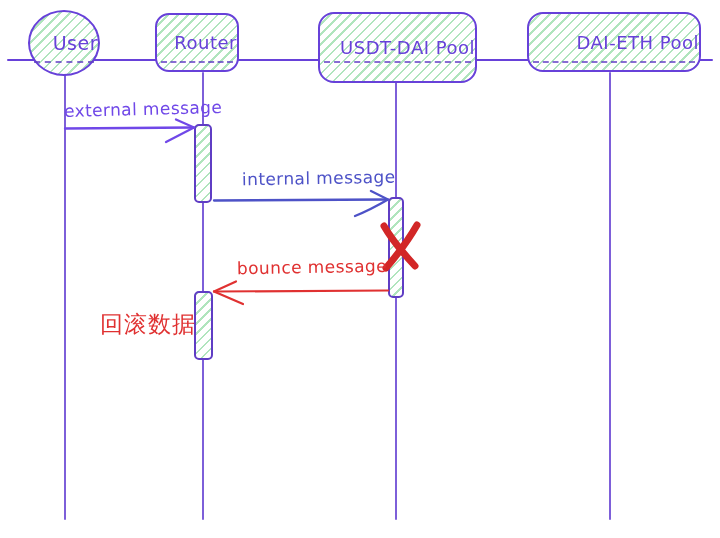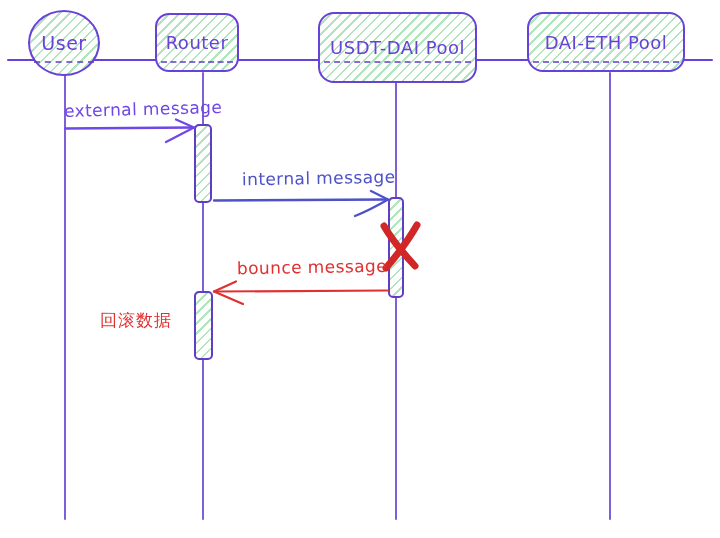--- a/index.html
+++ b/index.html
@@ -16,21 +16,21 @@
   .baseline {
     position:absolute; top:59px; left:7px; width:706px; height:2.4px;
     background:#6741d9; border-radius:2px; z-index:1;
   }
   .lifeline {
     position:absolute; top:72px; height:448px; width:2.4px;
     background:#7d5fd9; border-radius:2px; z-index:1;
   }
   .actor {
     position:absolute; box-sizing:border-box; border:2.4px solid #6741d9;
-    display:flex; align-items:center; justify-content:center;
+    display:flex; align-items:center; justify-content:flex-end;
     color:#6741d9; z-index:3; font-size:18px; letter-spacing:0.5px;
   }
   .actor .inner-dash {
     position:absolute; left:4px; right:4px; height:0;
     border-top:2px dashed #5f3dc4; opacity:0.75;
   }
   .activation {
     position:absolute; box-sizing:border-box; border:2.2px solid #5f3dc4;
     border-radius:5px; z-index:4;
   }
@@ -60,21 +60,21 @@
   <div class="actor hatch" style="left:155px; top:13px; width:84px; height:59px; border-radius:14px;">
     <span>Router</span>
     <i class="inner-dash" style="top:46px"></i>
   </div>
 
   <div class="actor hatch" style="left:318px; top:12px; width:159px; height:71px; border-radius:16px;">
     <span>USDT-DAI Pool</span>
     <i class="inner-dash" style="top:47px"></i>
   </div>
 
-  <div class="actor hatch" style="left:527px; top:12px; width:158px; height:60px; border-radius:16px;">
+  <div class="actor hatch" style="left:527px; top:12px; width:174px; height:60px; border-radius:16px;">
     <span>DAI-ETH Pool</span>
     <i class="inner-dash" style="top:47px"></i>
   </div>
 
   <div class="activation hatch" style="left:194px; top:124px; width:18px; height:79px;"></div>
   <div class="activation hatch" style="left:388px; top:197px; width:16px; height:101px;"></div>
   <div class="activation hatch" style="left:194px; top:291px; width:19px; height:69px;"></div>
 
   <svg class="arrows" width="720" height="538" viewBox="0 0 720 538">
 
@@ -99,15 +99,15 @@
     <g stroke="#d22727" stroke-width="7" fill="none" stroke-linecap="round">
       <path d="M384 226 C392 240 403 253 415 266"></path>
       <path d="M417 225 C409 239 398 254 386 268"></path>
     </g>
   </svg>
 
   <div class="msg-label" style="left:64px; top:99px; color:#7048e8; transform:rotate(-1.5deg);">external message</div>
   <div class="msg-label" style="left:242px; top:168px; color:#4d52c7; transform:rotate(-1deg);">internal message</div>
   <div class="msg-label" style="left:237px; top:257px; color:#e03131; transform:rotate(-1deg);">bounce message</div>
 
-  <div class="msg-label" style="left:100px; top:309px; color:#e03131; font-size:17px; letter-spacing:1px;">回滚数据</div>
+  <div class="msg-label" style="left:100px; top:309px; color:#e03131; font-size:23px; letter-spacing:1px;">回滚数据</div>
 
 </div>
 
 </body></html>

